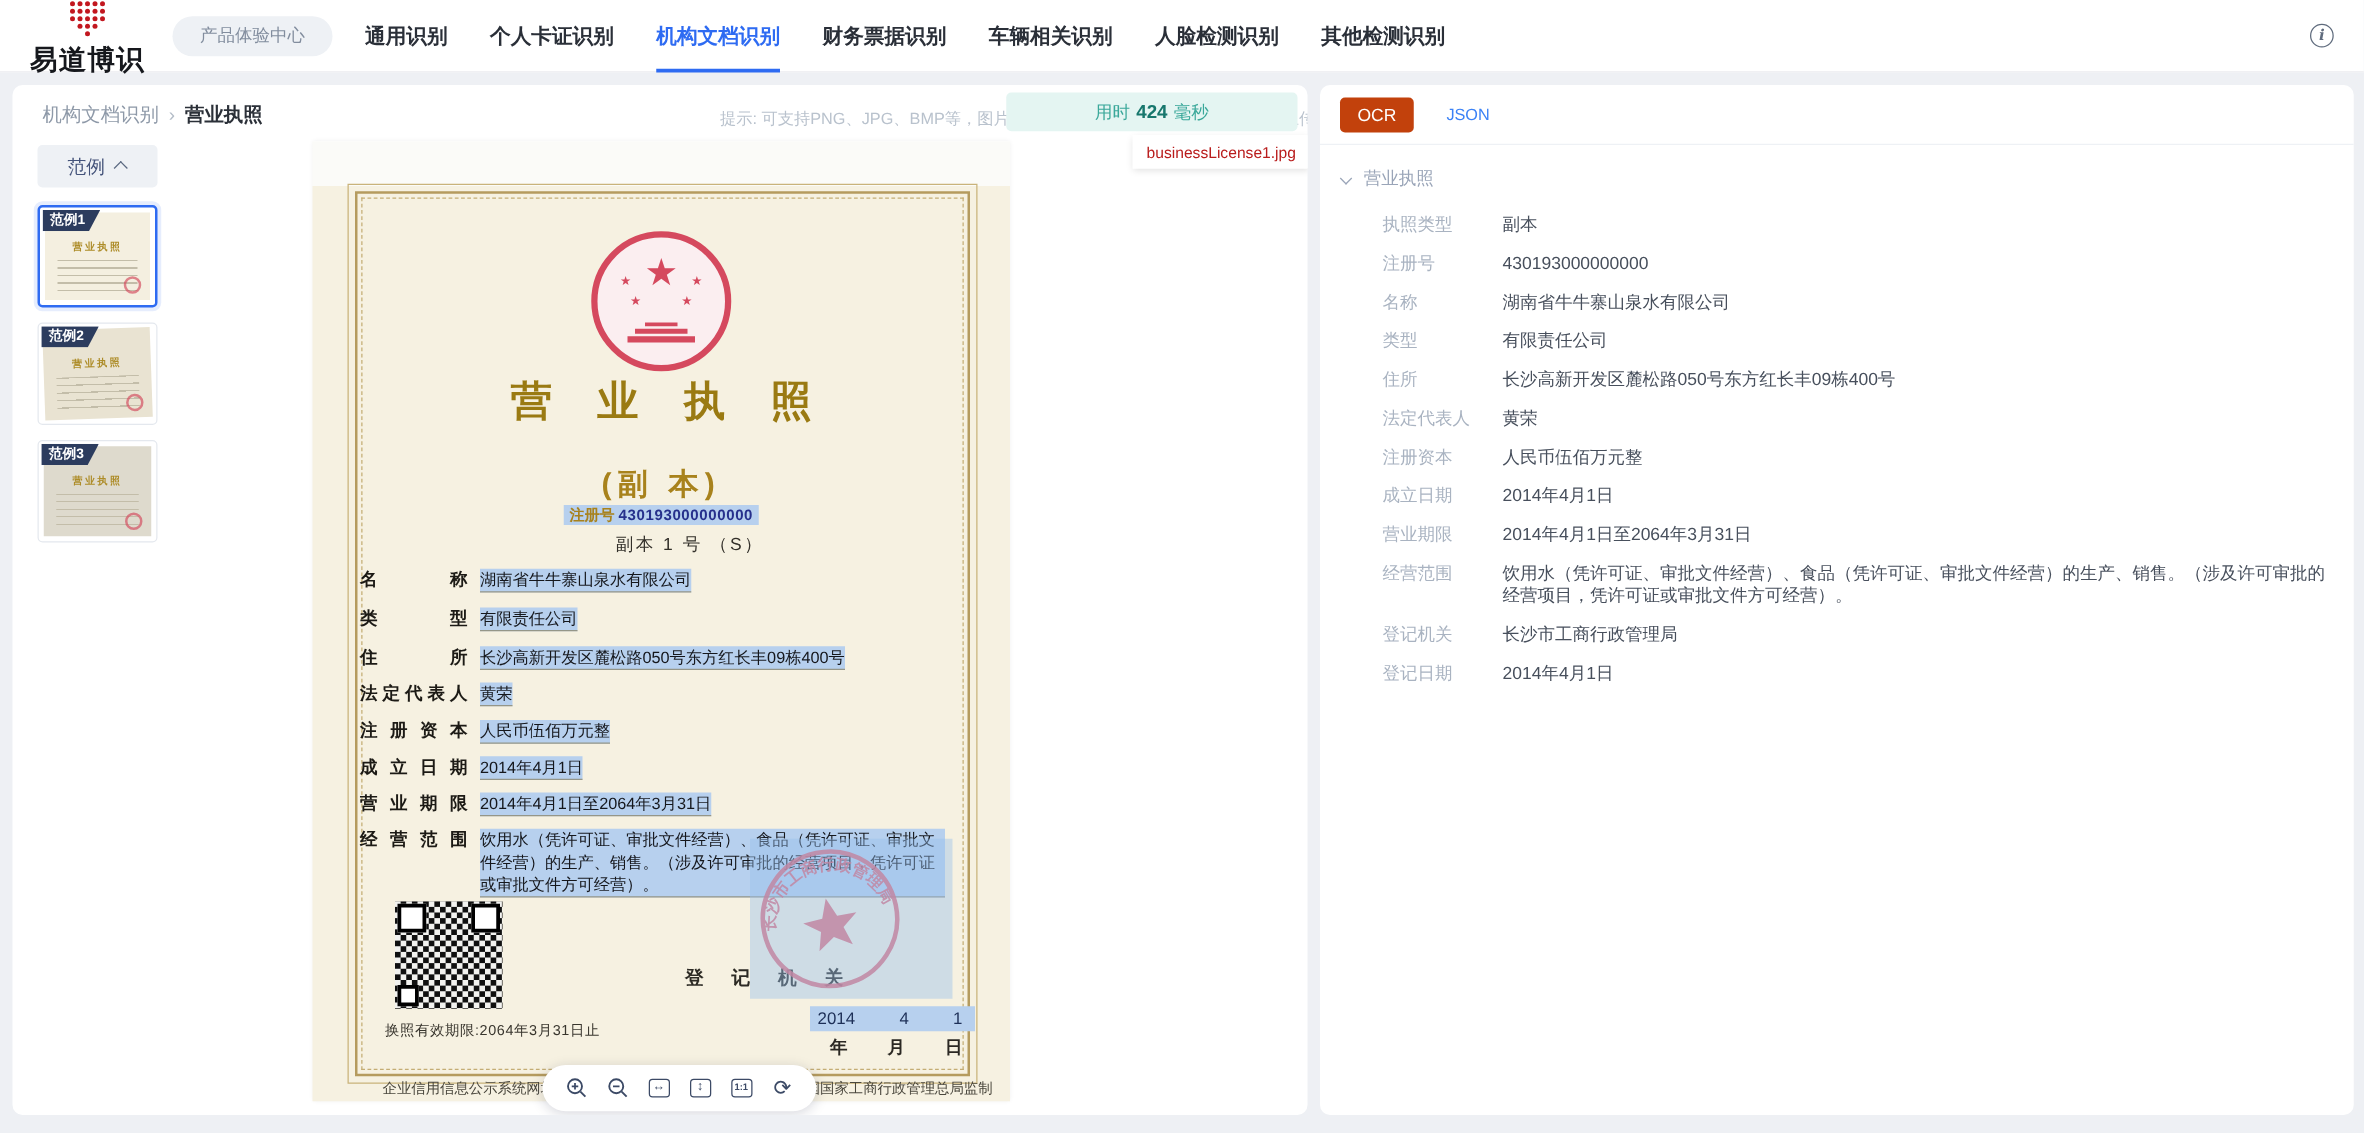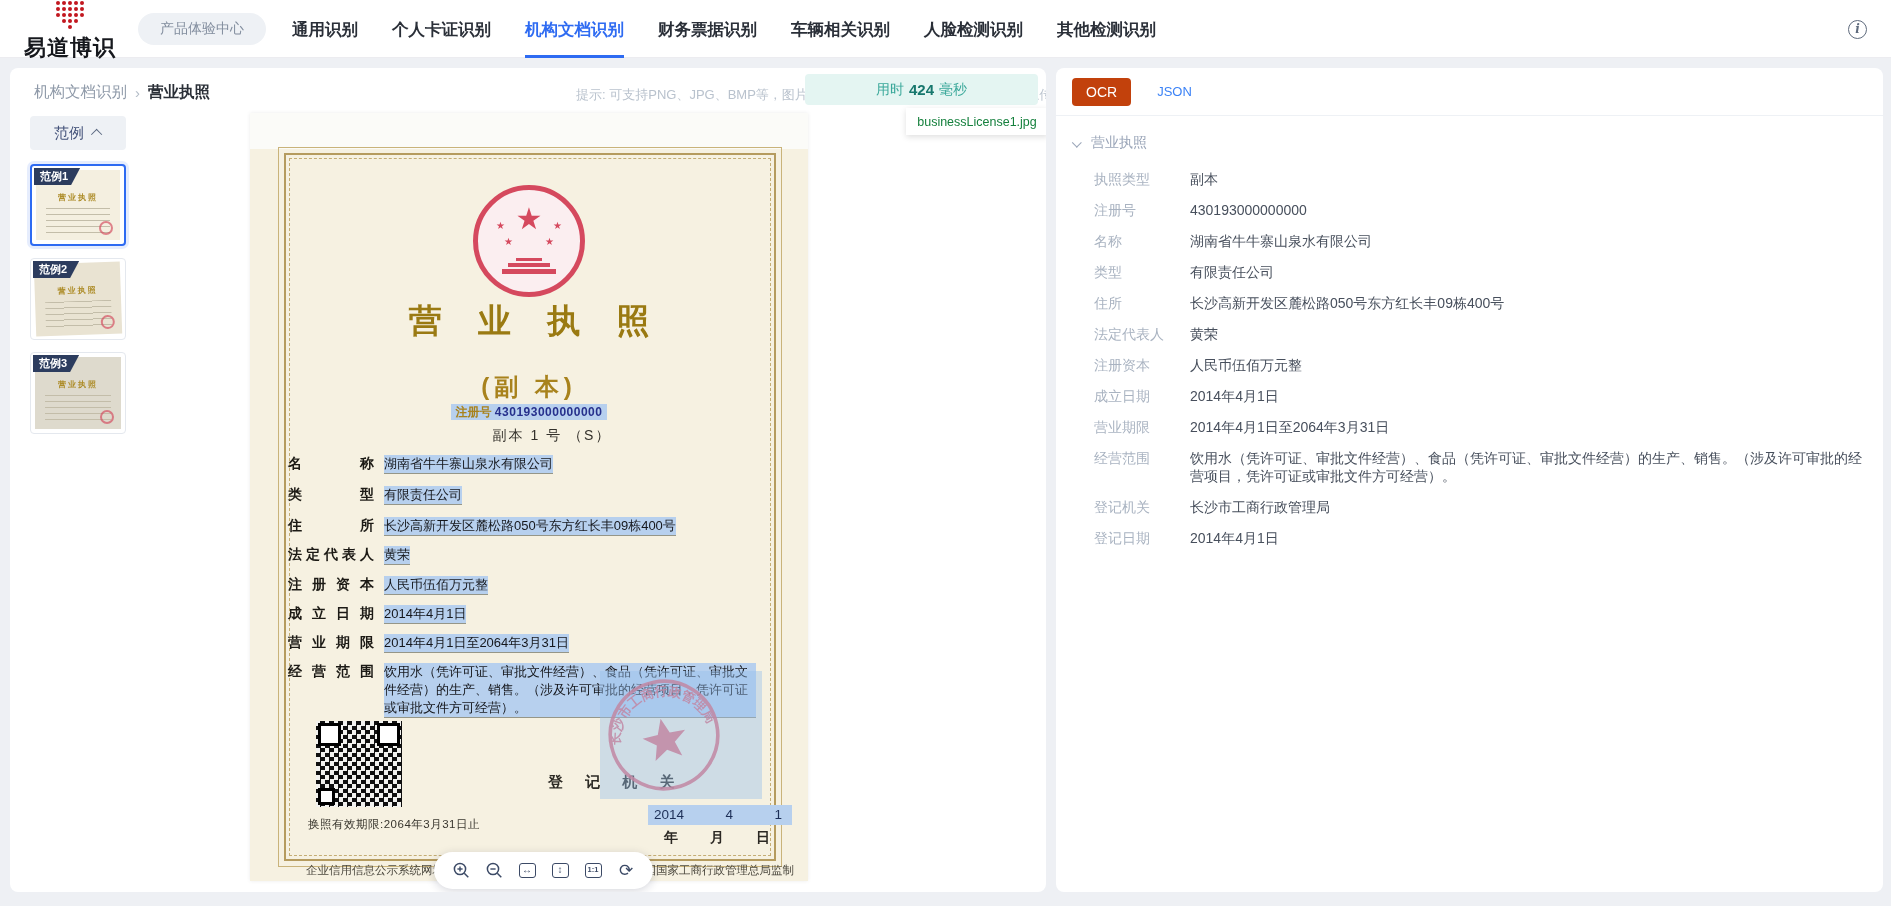--- a/index.html
+++ b/index.html
@@ -73,21 +73,21 @@
   .up-ico { width:42px; height:36px; background:#2e6bf2; border-radius:9px; position:relative; }
   .up-ico::before { content:""; position:absolute; left:50%; top:7px; transform:translateX(-50%);
     border:8px solid transparent; border-bottom:9px solid #fff; border-top:0; }
   .up-ico::after { content:""; position:absolute; left:50%; top:16px; transform:translateX(-50%);
     width:7px; height:11px; background:#fff; }
   .upload-label { font-size:14.5px; font-weight:bold; color:#1e2c4f; }
 
   
   .file-tag { position:absolute; left:896px; top:40px; width:142px; height:27px; background:#fff;
     box-shadow:0 2px 6px rgba(0,0,0,.13); display:flex; align-items:center; justify-content:center;
-    font-size:12.5px; color:#15803d; z-index:6; }
+    font-size:12.5px; color:#b91c1c; z-index:6; }
 
   
   .doc { position:absolute; left:240px; top:45px; width:558px; height:768px;
     background:linear-gradient(#fbfbf8 0 36px,#f6f1e1 36px); box-shadow:0 0 4px rgba(0,0,0,.08); }
   .frame { position:absolute; left:34px; right:32px; top:40px; bottom:20px; border:2px solid #b59b5e; }
   .frame::before { content:""; position:absolute; inset:3px; border:1px dashed #c4ad74; }
   .frame::after { content:""; position:absolute; inset:-8px; border:1px solid #c9b37a; }
 
   .emblem { position:absolute; left:50%; top:72px; transform:translateX(-50%); width:112px; height:112px;
     border:5px solid #d5495e; border-radius:50%; background:#fbeef0; }
@@ -127,21 +127,21 @@
   .qr::before { left:2px; top:2px; } .qr::after { right:2px; top:2px; }
   .qr .qf { left:2px; bottom:2px; }
   .validity { position:absolute; left:58px; top:704px; font-size:11.5px; color:#39362e; letter-spacing:.5px; }
 
   .registrar { position:absolute; left:298px; top:660px; font-size:15px; font-weight:bold;
     color:#2c2a24; letter-spacing:9px; white-space:nowrap; }
   .stamp { position:absolute; left:352px; top:560px; width:124px; height:124px;
     transform:rotate(-12deg); opacity:.85; z-index:2; }
   .stamp-overlay { position:absolute; left:350px; top:558px; width:162px; height:128px;
     background:rgba(150,190,235,.42); z-index:3; }
-  .date-row { position:absolute; left:398px; top:692px; width:144px; height:20px; background:#b7d0ee;
+  .date-row { position:absolute; left:398px; top:692px; width:132px; height:20px; background:#b7d0ee;
     display:flex; justify-content:space-between; padding:2px 10px 0 6px; font-size:13.5px;
     color:#1d2f57; z-index:4; }
   .unit-row { position:absolute; left:398px; top:716px; width:132px; display:flex;
     justify-content:space-between; padding:0 10px 0 16px; font-size:14px; font-weight:bold;
     color:#2b2823; z-index:4; }
   .doc-footer-l { position:absolute; left:56px; top:750px; font-size:11.5px; color:#4a473d; }
   .doc-footer-r { position:absolute; right:14px; top:750px; font-size:11.5px; color:#4a473d; }
 
   
   .viewer-toolbar { position:absolute; left:424px; top:784px; height:37px; background:#fff;
@@ -157,21 +157,21 @@
   
   .rp-tabs { height:48px; border-bottom:1px solid #eef1f5; display:flex; align-items:center;
     padding:0 16px; gap:18px; }
   .tab-ocr { background:#c2410c; color:#fff; font-size:14px; padding:6px 14px; border-radius:4px;
     cursor:pointer; }
   .tab-json { color:#3b82f6; font-size:13px; padding:6px 8px; cursor:pointer; }
   .rp-section-head { display:flex; align-items:center; gap:10px; padding:18px 0 14px 18px; cursor:pointer; }
   .chev-down { width:7px; height:7px; border-left:1.5px solid #9aa5b8; border-bottom:1.5px solid #9aa5b8;
     transform:rotate(-45deg) translateY(-1px); }
   .rp-section-title { font-size:14px; color:#9aa5b8; }
-  .rp-rows { padding:4px 18px 0 38px; }
+  .rp-rows { padding:4px 18px 0 50px; }
   .rp-row { display:flex; align-items:flex-start; margin-bottom:13px; }
   .rp-label { width:96px; flex:none; font-size:14px; color:#a9b3c1; line-height:18px; }
   .rp-value { flex:1; font-size:14px; color:#474f5c; line-height:18px; }
 </style>
 </head>
 <body>
 
 <div class="navbar">
   <div class="logo">
     <span class="logo-mark">

